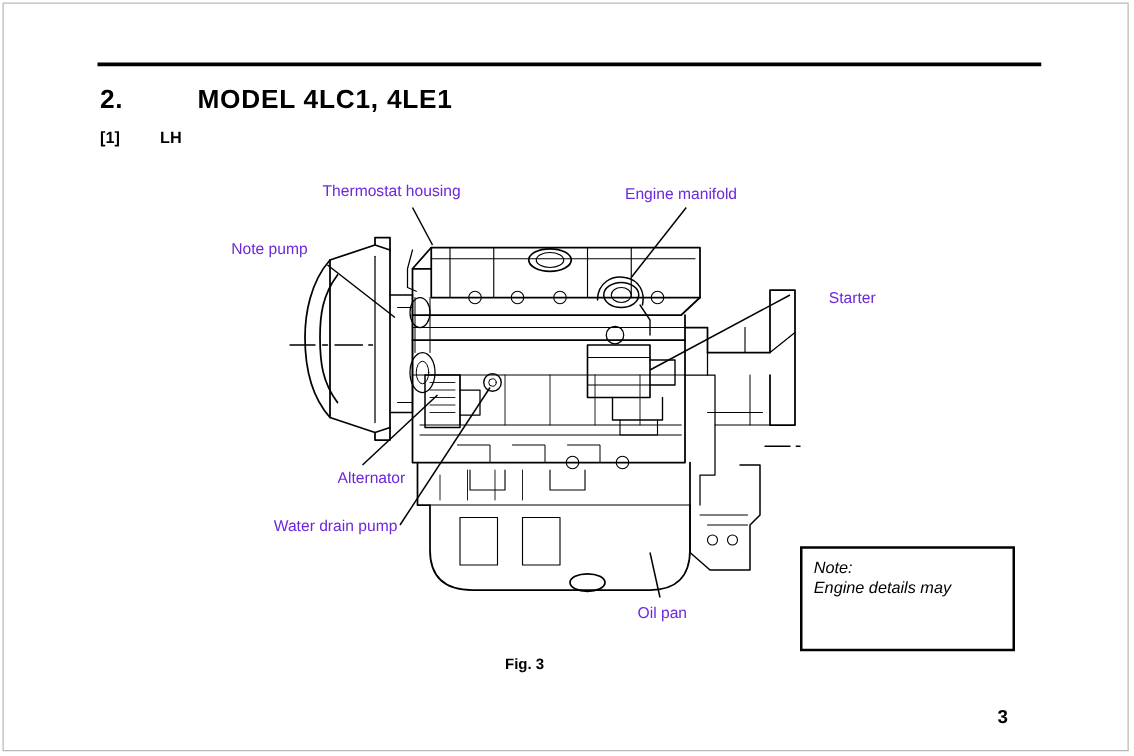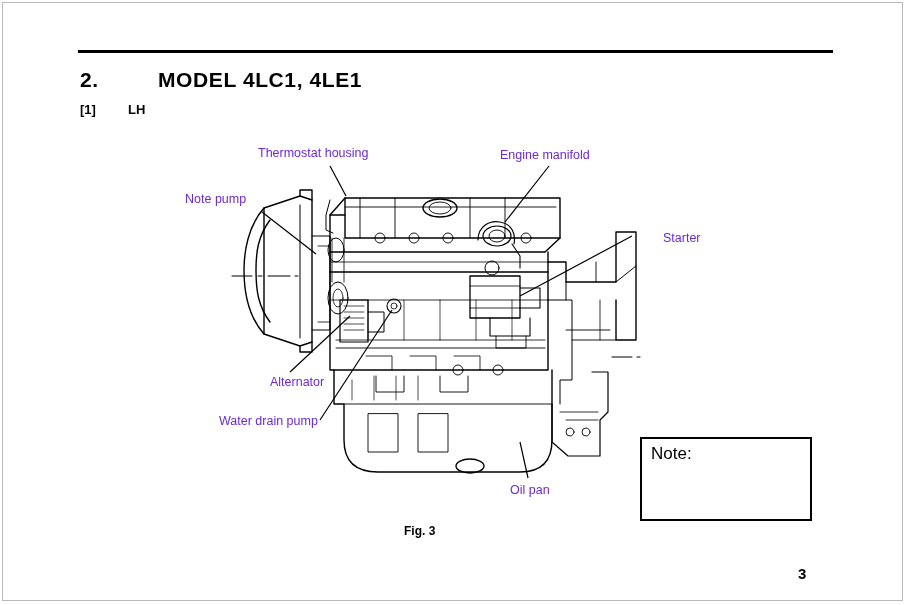--- a/index.html
+++ b/index.html
@@ -83,21 +83,22 @@
     left: 640px;
     top: 437px;
     width: 172px;
     height: 84px;
     border: 2px solid #000;
     background: #fff;
     box-sizing: border-box;
     padding: 7px 9px 0 9px;
   }
   .note-box div {
-    font-size: 17px;
+    font-style: italic;
+    font-size: 13px;
     line-height: 16px;
     white-space: nowrap;
   }
   .page-number {
     position: absolute;
     left: 798px;
     top: 565px;
     font-size: 15px;
     font-weight: bold;
   }
@@ -232,16 +233,17 @@
   <div class="callout" style="left:185px; top:192px;">Note pump</div>
   <div class="callout" style="left:615px; top:231px;margin-left:48px;">Starter</div>
   <div class="callout" style="left:226px; top:375px;margin-left:44px;">Alternator</div>
   <div class="callout" style="left:219px; top:414px;">Water drain pump</div>
   <div class="callout" style="left:510px; top:483px;">Oil pan</div>
 
   <div class="figure-caption">Fig. 3</div>
 
   <div class="note-box">
     <div>Note:</div>
+    <div>Engine details may</div>
   </div>
 
   <div class="page-number">3</div>
 </div>
 
 </body></html>

